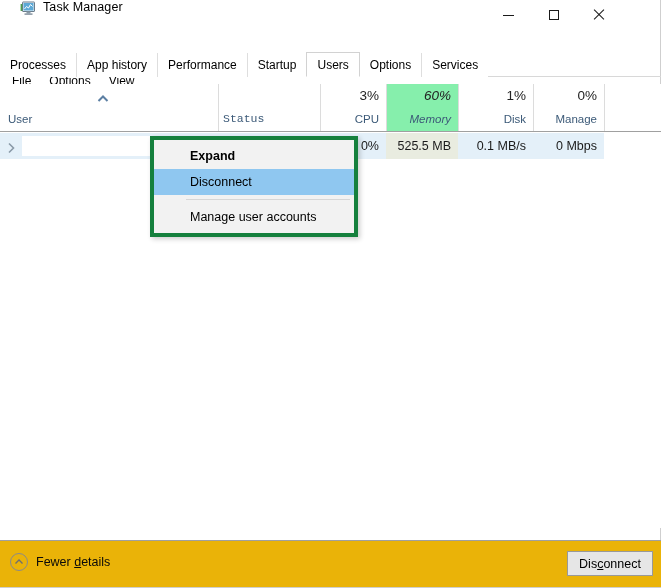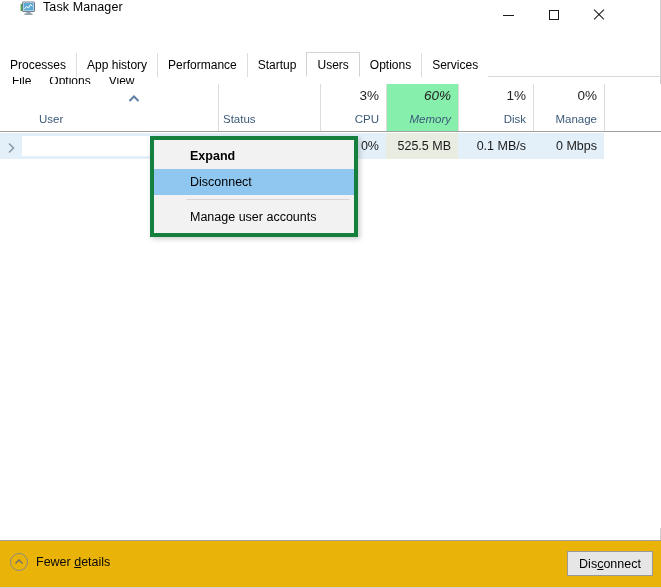--- a/index.html
+++ b/index.html
@@ -233,30 +233,30 @@
     <div class="tab">App history</div>
     <div class="tab">Performance</div>
     <div class="tab">Startup</div>
     <div class="tab active">Users</div>
     <div class="tab">Options</div>
     <div class="tab">Services</div>
   </div>
 
   <div class="colheader">
 
-    <div class="col" style="left:0px; width:218px;margin-left:31px;">
+    <div class="col" style="left:0px; width:218px;">
       <div class="sort-arrow">
         <svg width="14" height="10" viewBox="0 0 14 10">
           <polyline points="2.5,7 7,2.5 11.5,7" fill="none" stroke="#5c7fa3" stroke-width="2"></polyline>
         </svg>
       </div>
       <div class="lbl-left" style="left:8px;">User</div>
     </div>
 
-    <div class="col" style="left:218px; width:102px;">
+    <div class="col" style="left:218px; width:102px;font-family:Liberation Mono, monospace;">
       <div class="lbl-left" style="left:4px;">Status</div>
     </div>
 
     <div class="col" style="left:320px; width:66px;">
       <div class="pct">3%</div>
       <div class="lbl-right">CPU</div>
     </div>
 
     <div class="col sorted-col" style="left:386px; width:72px;">
       <div class="pct">60%</div>

